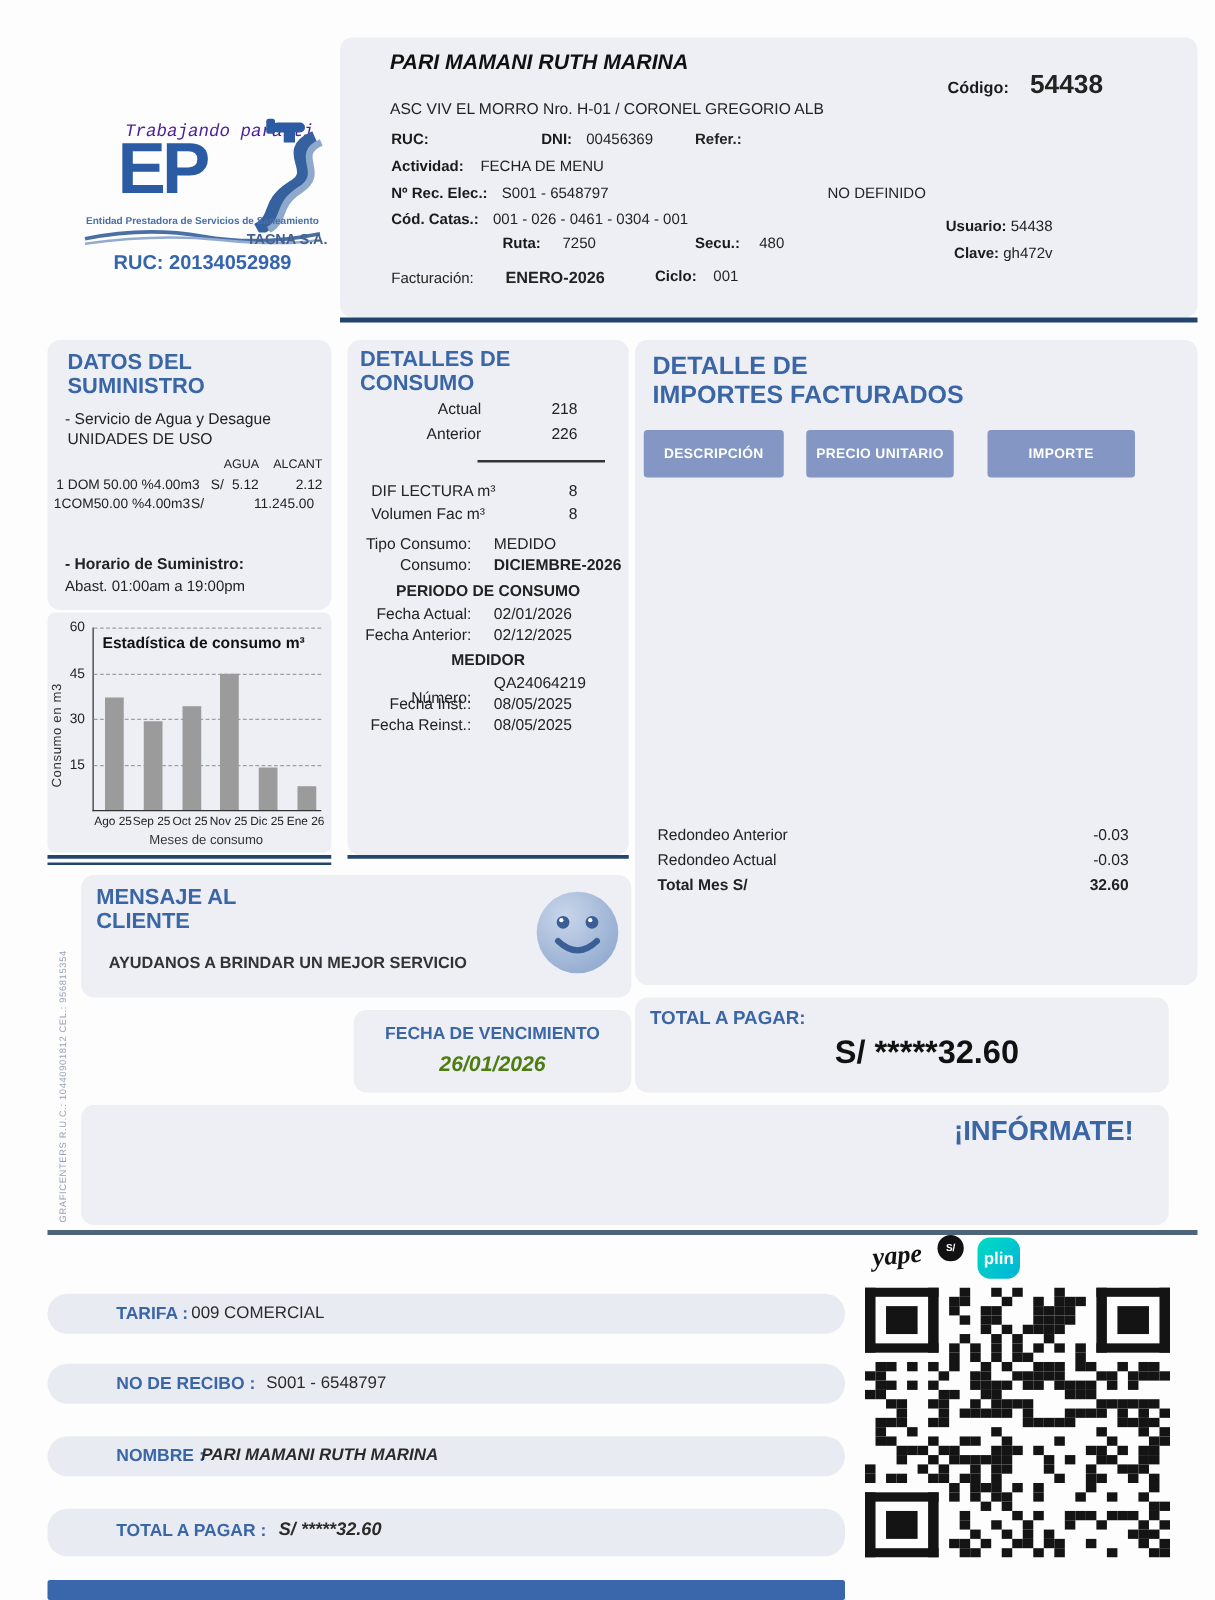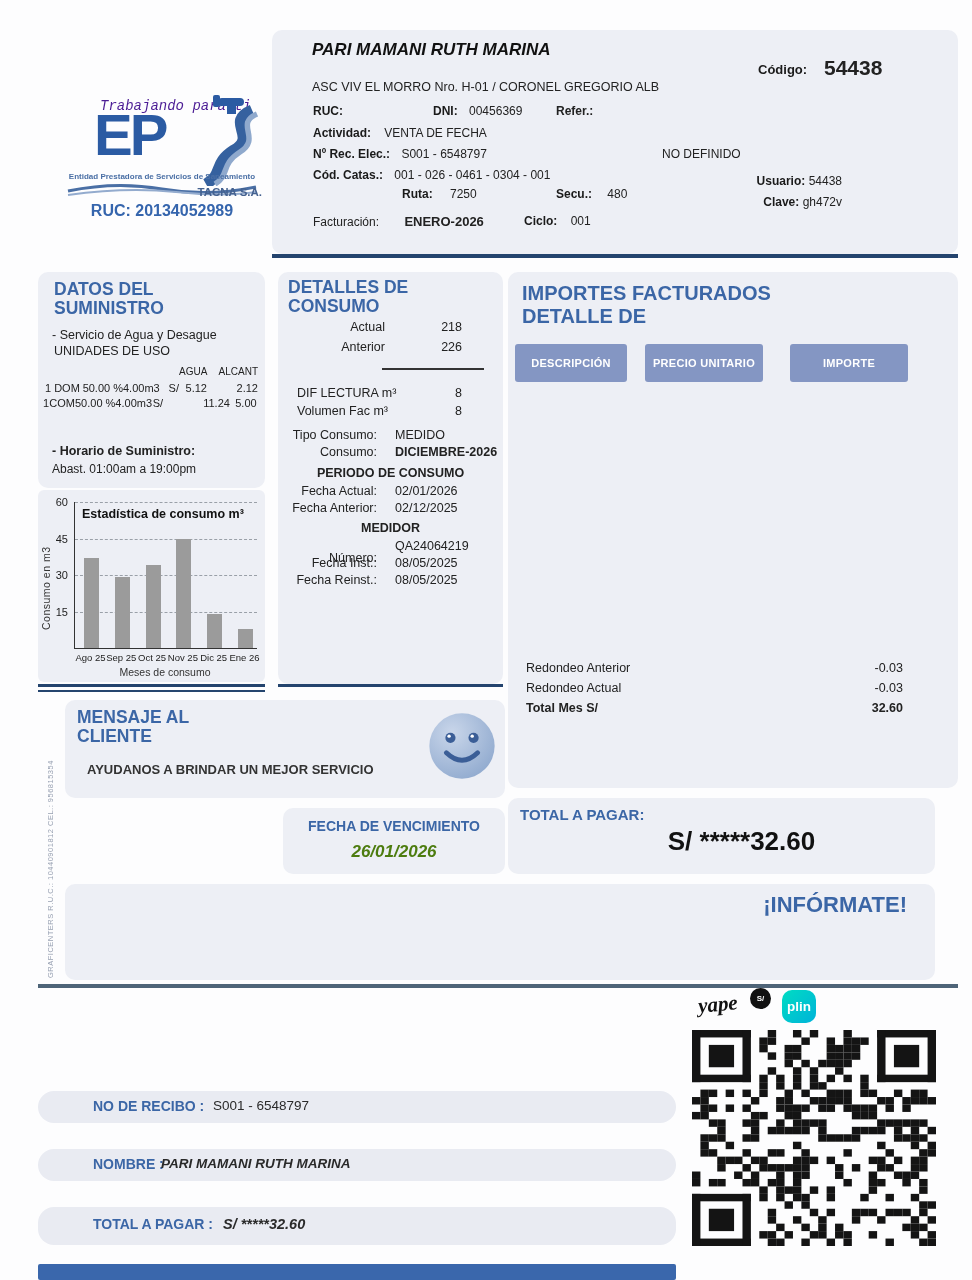--- a/index.html
+++ b/index.html
@@ -65,21 +65,21 @@
       <span class="lbl">RUC:</span>
     </div>
     <div class="abs fld" style="left:161px;top:74px;">
       <span class="lbl">DNI:</span>
       <span style="margin-left:8px;">00456369</span>
     </div>
     <div class="abs fld lbl" style="left:284px;top:74px;">Refer.:</div>
 
     <div class="abs fld" style="left:41px;top:96px;">
       <span class="lbl">Actividad:</span>
-      <span style="margin-left:10px;">VENTA DE FECHA</span>
+      <span style="margin-left:10px;">FECHA DE MENU</span>
     </div>
 
     <div class="abs fld" style="left:41px;top:117px;">
       <span class="lbl">Nº Rec. Elec.:</span>
       <span style="margin-left:8px;">S001 - 6548797</span>
     </div>
     <div class="abs fld" style="left:390px;top:117px;">NO DEFINIDO</div>
 
     <div class="abs fld" style="left:41px;top:138px;">
       <span class="lbl">Cód. Catas.:</span>
@@ -137,21 +137,21 @@
           <span style="width: 28px; text-align: right;">5.12</span>
           <span style="width: 51px; text-align: right;">2.12</span>
         </div>
         <div class="sm-row">
           <span style="width: 10px; text-align: center;">1</span>
           <span style="width: 28px; text-align: center;">COM</span>
           <span style="width: 42px; text-align: right;">50.00 %</span>
           <span style="width: 34px; text-align: right;">4.00m3</span>
           <span style="width: 22px; text-align: right;">S/</span>
           <span style="width: 28px; text-align: center; margin-left: 40px;">11.24</span>
-          <span style="width: 51px; text-align: center;">5.00</span>
+          <span style="width: 51px; text-align: left;">5.00</span>
         </div>
       </div>
     <div class="abs b" style="left:14px;top:172px;font-size:12.5px;">- Horario de Suministro:</div>
     <div class="abs fld" style="left:14px;top:190px;">Abast. 01:00am a 19:00pm</div>
   </div>
 
   <div class="gbox" style="left:38px;top:490px;width:227px;height:192px;border-radius:6px;">
     <div class="abs vert" style="left:2px;top:30px;height:110px;font-size:10.5px;color:#333;">Consumo en m3</div>
     <div class="abs" style="left:0;top:0;width:36px;height:170px;">
         <div class="ytick" style="left: 4px; top: 115.5px;">15</div>
@@ -217,22 +217,22 @@
     <span class="dt" style="left:117px;top:267px;">QA24064219</span>
     <span class="dt" style="left:0;top:284px;width:99px;text-align:right;">Fecha Inst.:</span>
     <span class="dt" style="left:117px;top:284px;">08/05/2025</span>
     <span class="dt" style="left:0;top:301px;width:99px;text-align:right;">Fecha Reinst.:</span>
     <span class="dt" style="left:117px;top:301px;">08/05/2025</span>
   </div>
   <div class="abs navy" style="left:278px;top:684px;width:225px;height:3px;"></div>
 
   <div class="gbox" style="left:508px;top:272px;width:450px;height:516px;">
     <div class="abs h-big" style="left:14px;top:10px;">
+      <div>DETALLE DE</div>
       <div>IMPORTES FACTURADOS</div>
-      <div>DETALLE DE</div>
     </div>
     <div class="chip" style="left:7px;top:72px;width:112px;">DESCRIPCIÓN</div>
     <div class="chip" style="left:137px;top:72px;width:118px;">PRECIO UNITARIO</div>
     <div class="chip" style="left:282px;top:72px;width:118px;">IMPORTE</div>
 
 
     <div class="imp-row abs" style="left:0;top:386px;width:450px;box-sizing:border-box;">
       <span>Redondeo Anterior</span>
       <span>-0.03</span>
     </div>
@@ -580,20 +580,24 @@
       <rect x="72" y="224" width="8" height="8" fill="#141414"></rect>
       <rect x="80" y="224" width="8" height="8" fill="#141414"></rect>
       <rect x="104" y="224" width="8" height="8" fill="#141414"></rect>
       <rect x="128" y="224" width="8" height="8" fill="#141414"></rect>
       <rect x="144" y="224" width="8" height="8" fill="#141414"></rect>
       <rect x="184" y="224" width="8" height="8" fill="#141414"></rect>
       <rect x="216" y="224" width="8" height="8" fill="#141414"></rect>
       <rect x="224" y="224" width="8" height="8" fill="#141414"></rect>
     </svg>
 
+  <div class="pill" style="left:38px;top:1035px;width:638px;height:32px;">
+    <span class="pl-label" style="left:55px;">TARIFA :</span>
+    <span class="pl-value" style="left:115px;">009 COMERCIAL</span>
+  </div>
   <div class="pill" style="left:38px;top:1091px;width:638px;height:32px;">
     <span class="pl-label" style="left:55px;">NO DE RECIBO :</span>
     <span class="pl-value" style="left:175px;">S001 - 6548797</span>
   </div>
   <div class="pill" style="left:38px;top:1149px;width:638px;height:32px;">
     <span class="pl-label" style="left:55px;">NOMBRE :</span>
     <span class="pl-value b i" style="left:123px;">PARI MAMANI RUTH MARINA</span>
   </div>
   <div class="pill" style="left:38px;top:1207px;width:638px;height:38px;">
     <span class="pl-label" style="left:55px;top:9px;">TOTAL A PAGAR :</span>

